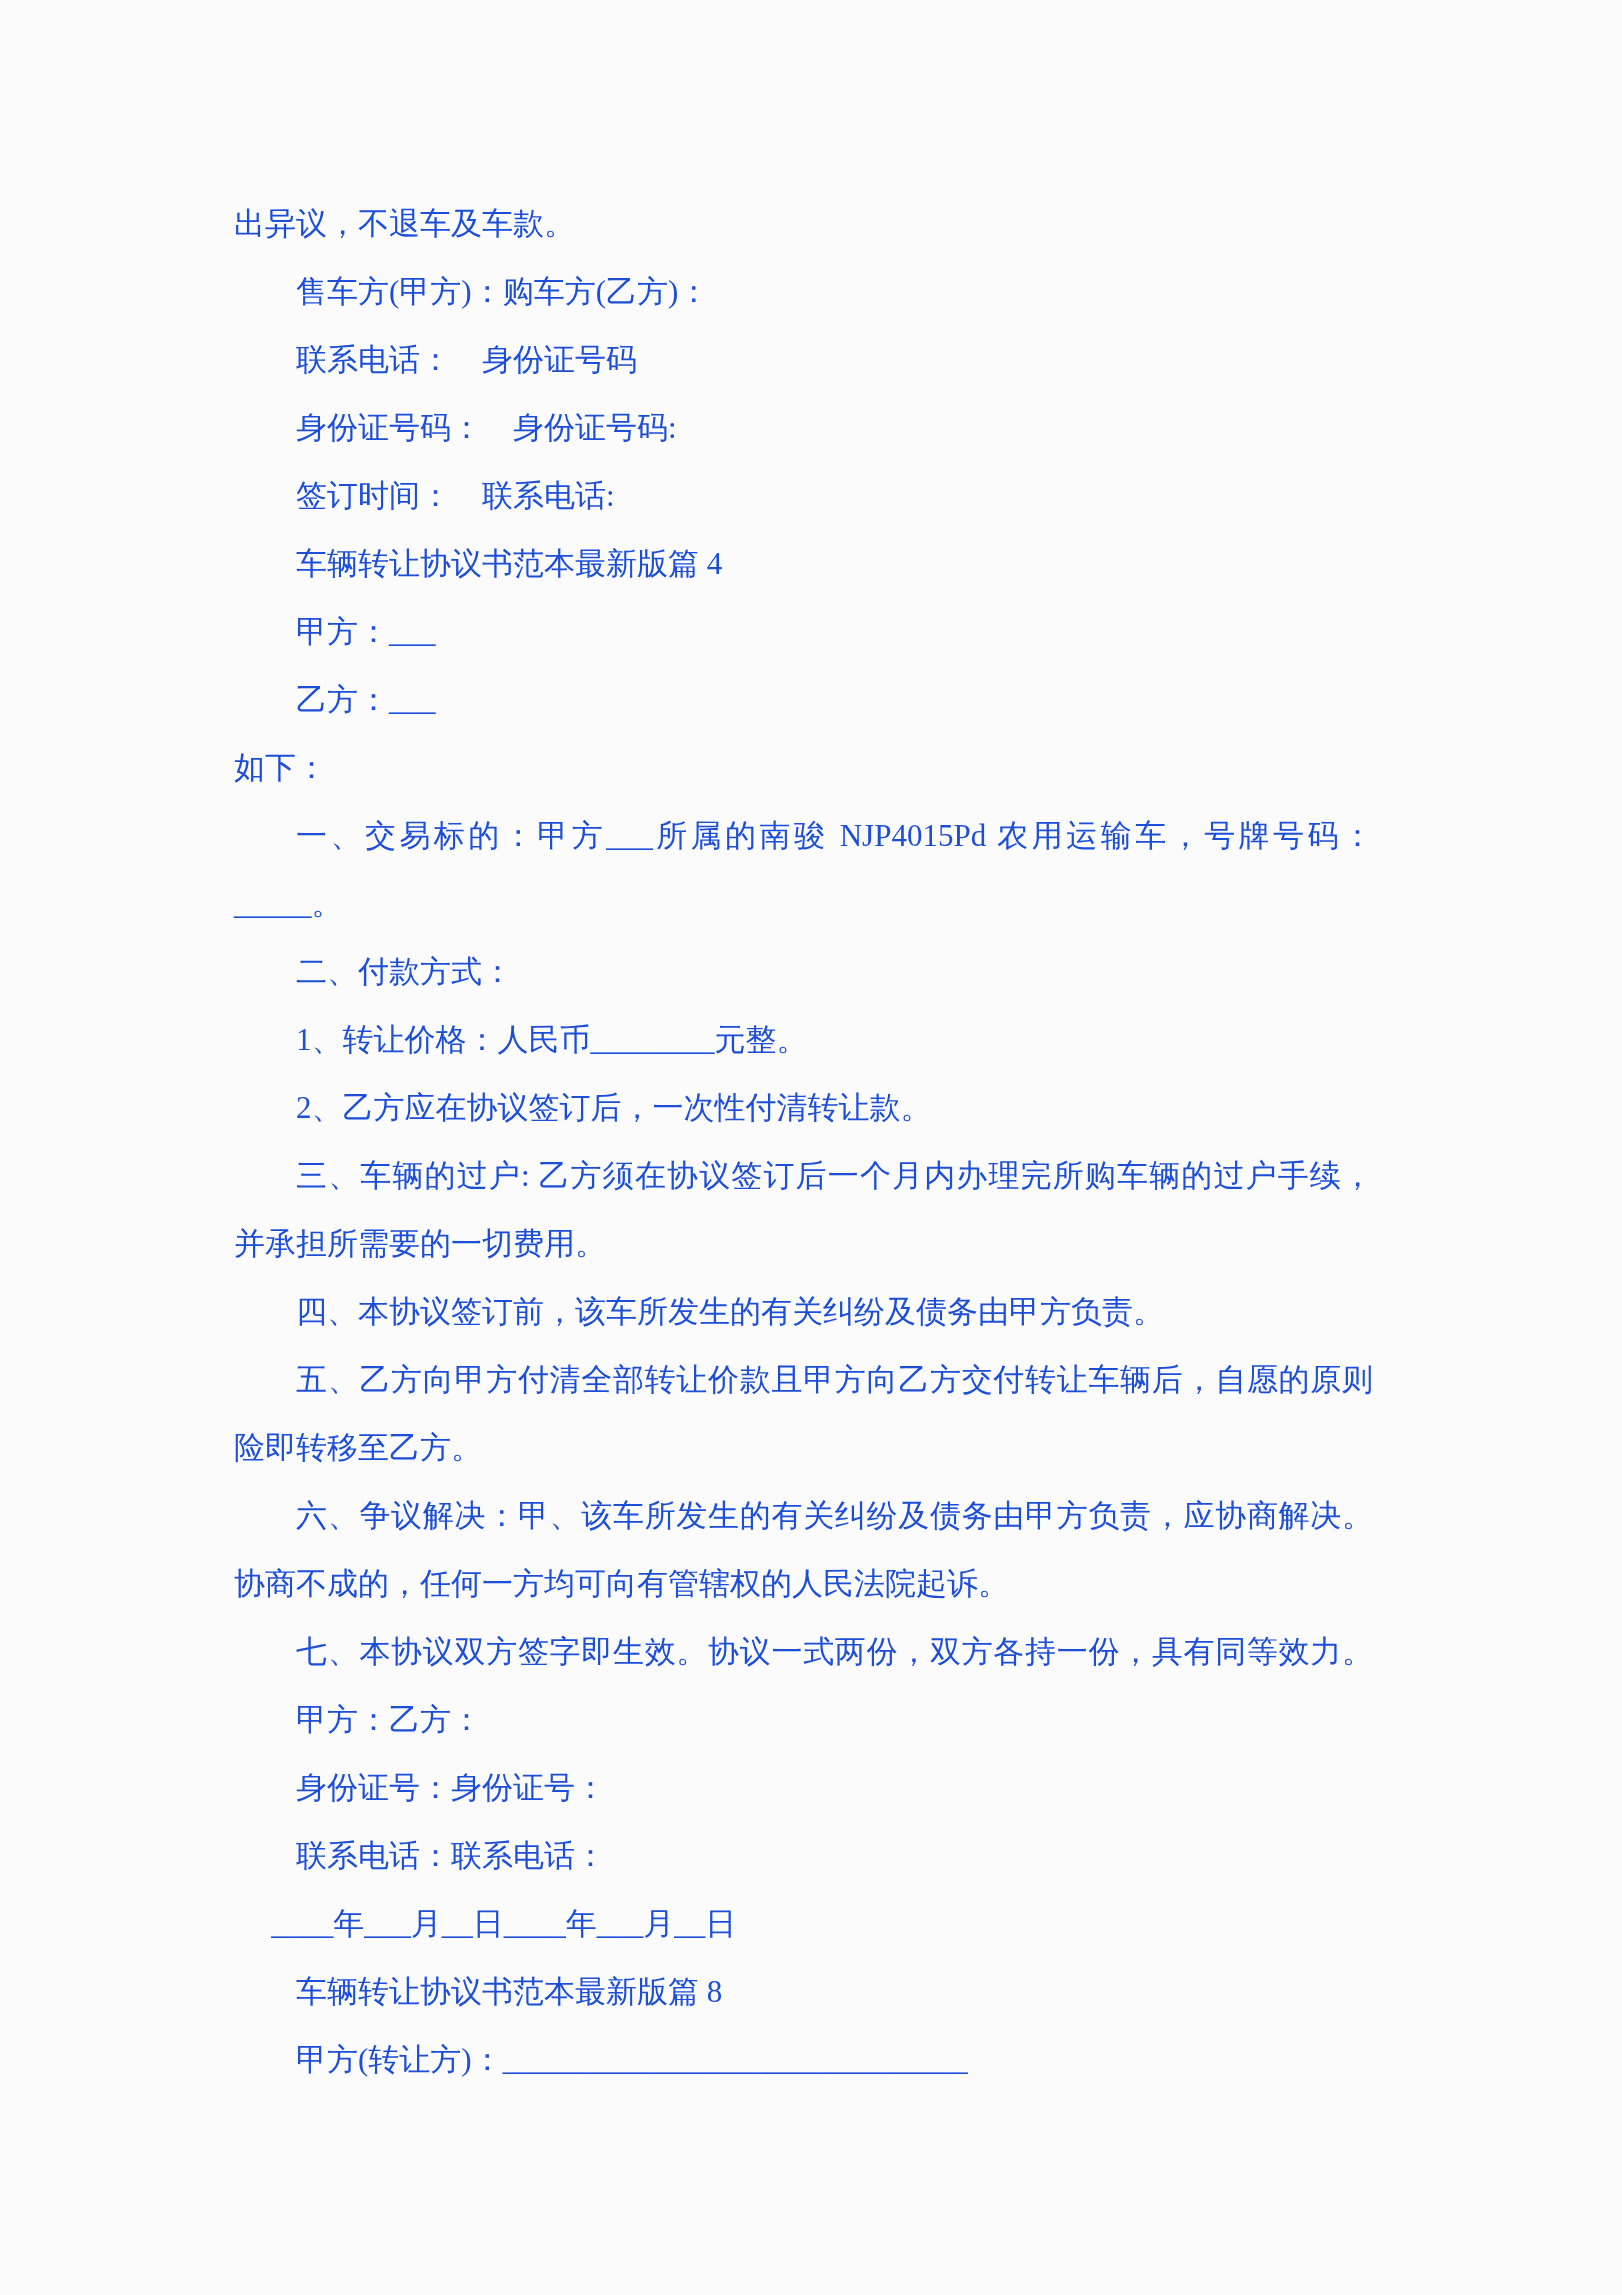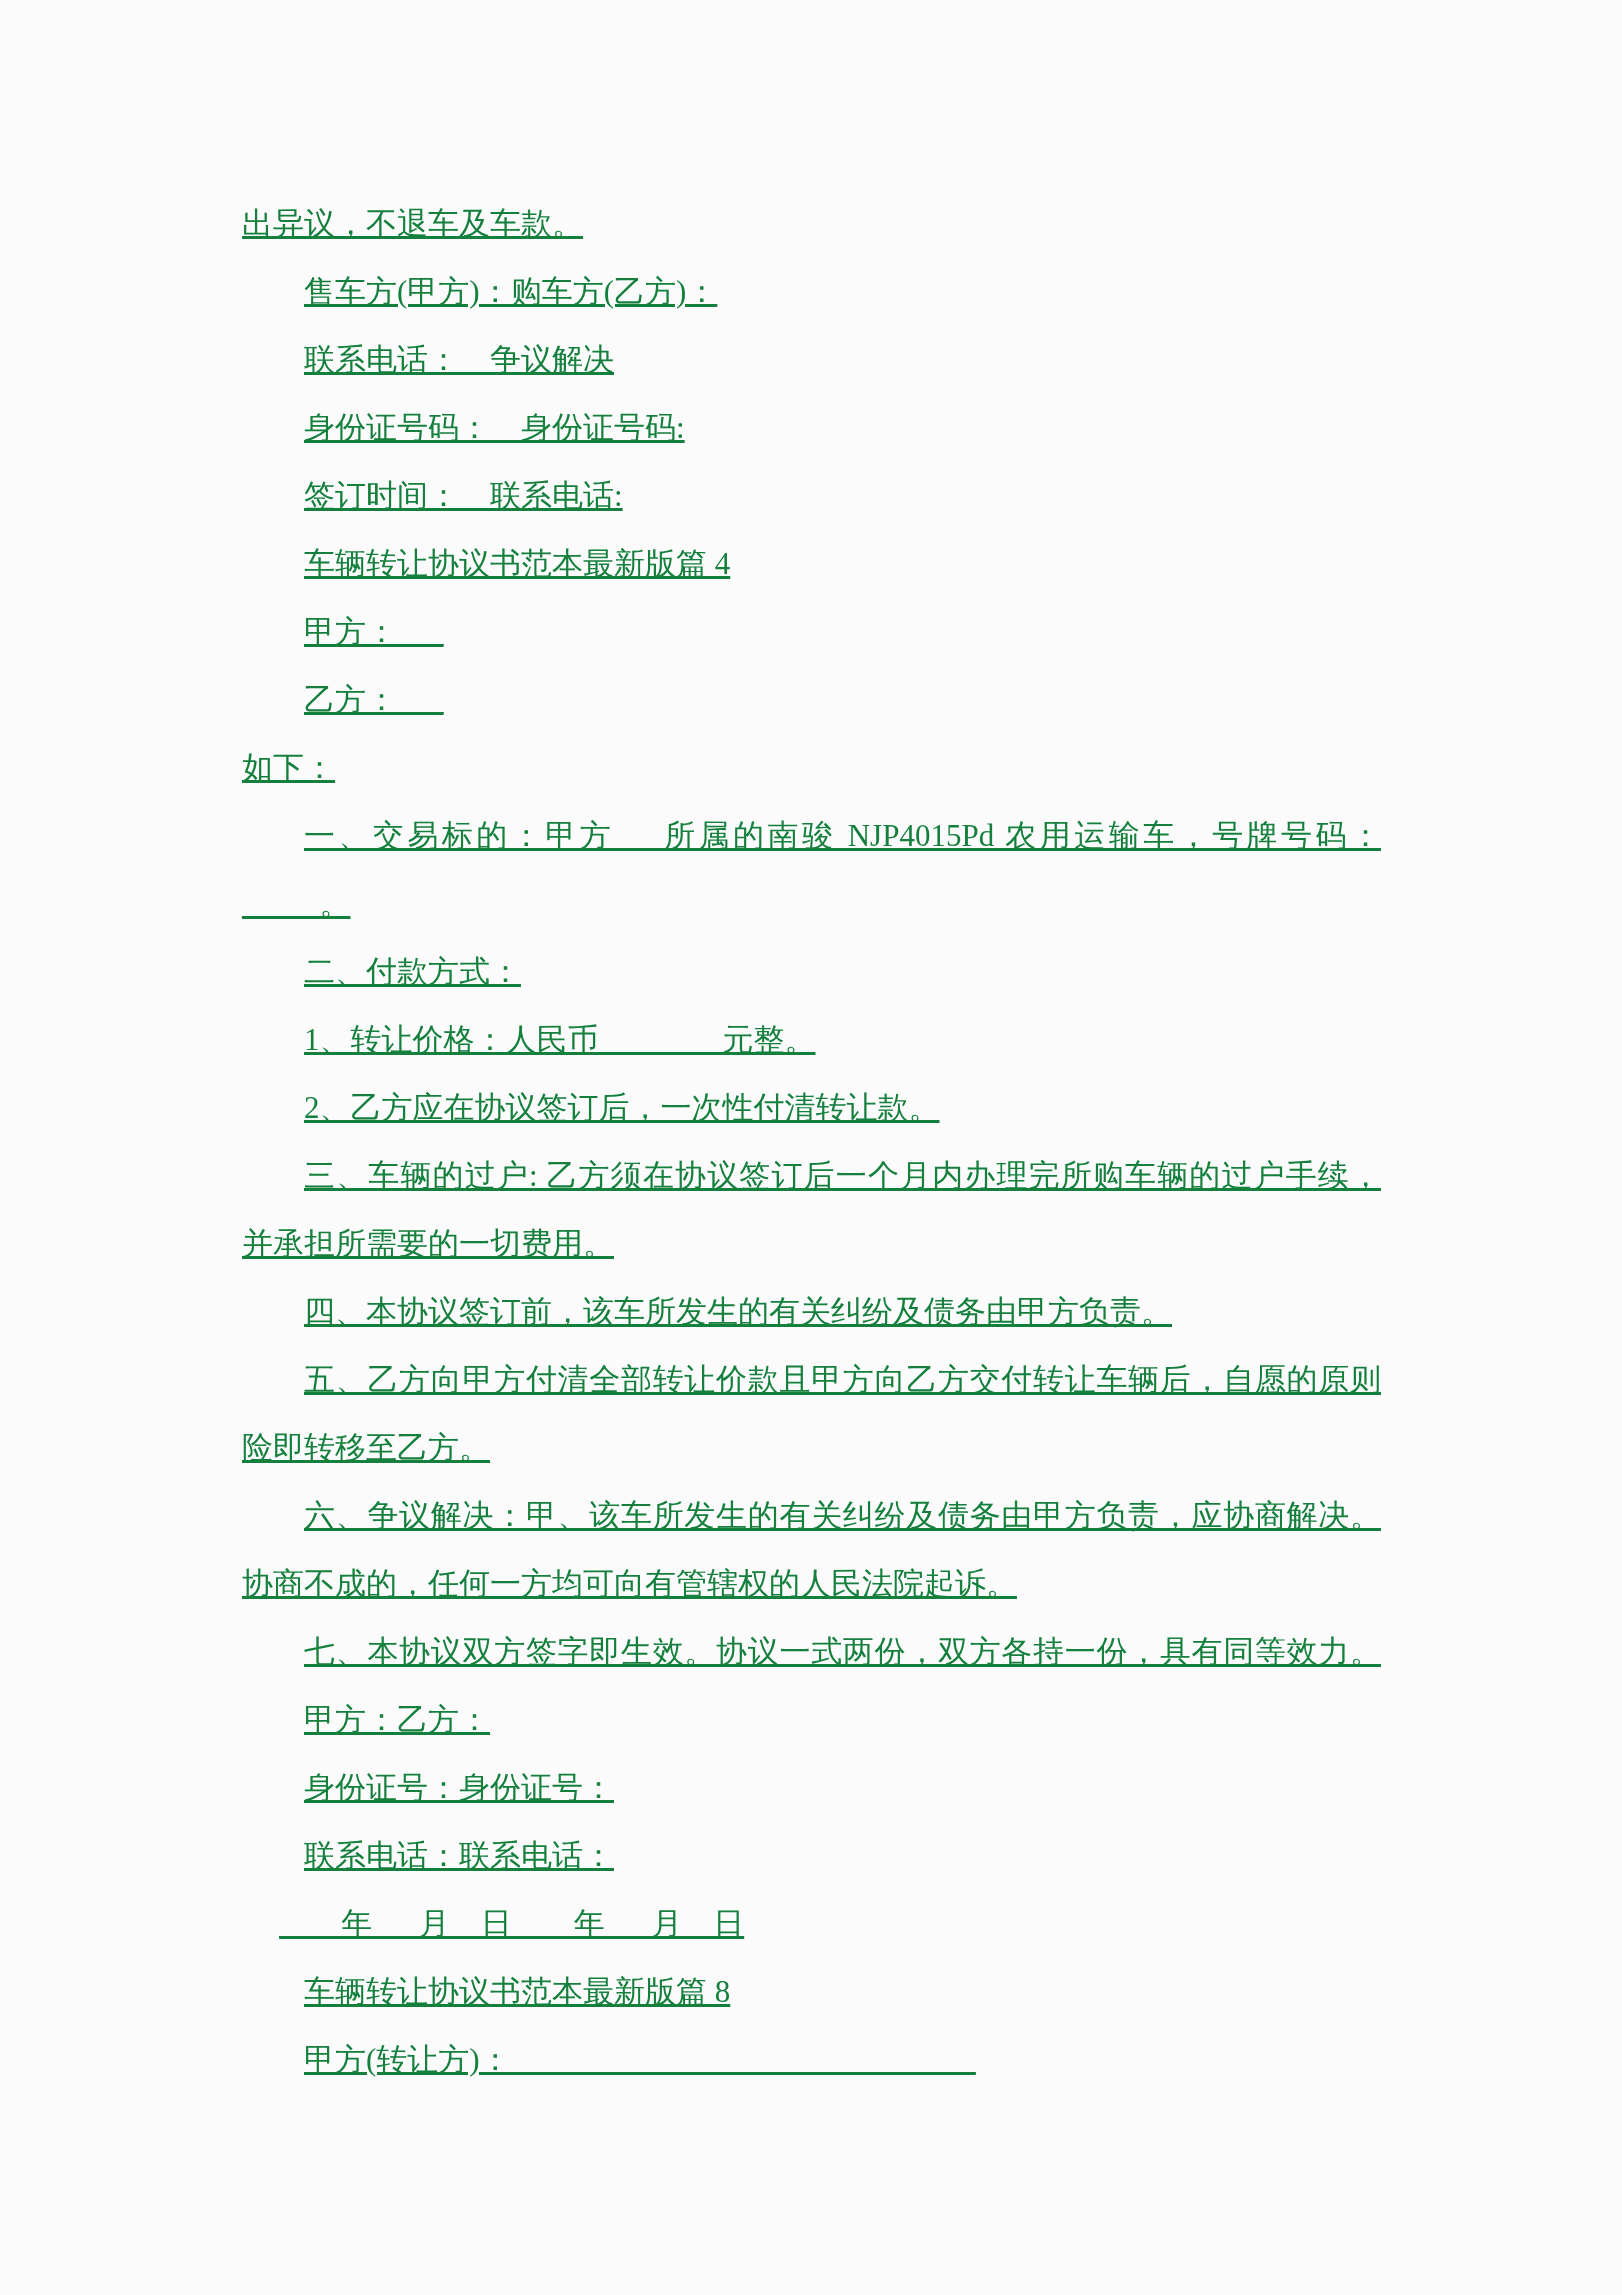--- a/index.html
+++ b/index.html
@@ -12,46 +12,45 @@
   }
   .page {
     position: absolute;
     left: 0; top: 0;
     width: 1623px;
     height: 2295px;
     background: #fbfbfb;
   }
   .doc {
     position: absolute;
-    left: 242px;
+    left: 234px;
     top: 190px;
     width: 1139px;
     font-family: "Liberation Serif", "DejaVu Serif", serif;
     font-size: 31px;
     line-height: 68px;
-    color: #15803d;
+    color: #1d4ed8;
     text-align: left;
-    text-decoration: underline;
   }
   .ln { white-space: pre-wrap; }
   .in { text-indent: 2em; }
   .date { text-indent: 1.2em; }
   .full {
     text-align: justify;
     text-align-last: justify;
   }
 </style>
 </head>
 <body>
 
 <div class="page">
   <div class="doc">
     <div class="ln">出异议，不退车及车款。</div>
     <div class="ln in">售车方(甲方)：购车方(乙方)：</div>
-    <div class="ln in">联系电话：　争议解决</div>
+    <div class="ln in">联系电话：　身份证号码</div>
     <div class="ln in">身份证号码：　身份证号码:</div>
     <div class="ln in">签订时间：　联系电话:</div>
     <div class="ln in">车辆转让协议书范本最新版篇 4</div>
     <div class="ln in">甲方：___</div>
     <div class="ln in">乙方：___</div>
     <div class="ln">如下：</div>
     <div class="ln in full">一、交易标的：甲方___所属的南骏 NJP4015Pd 农用运输车，号牌号码：</div>
     <div class="ln">_____。</div>
     <div class="ln in">二、付款方式：</div>
     <div class="ln in">1、转让价格：人民币________元整。</div>

